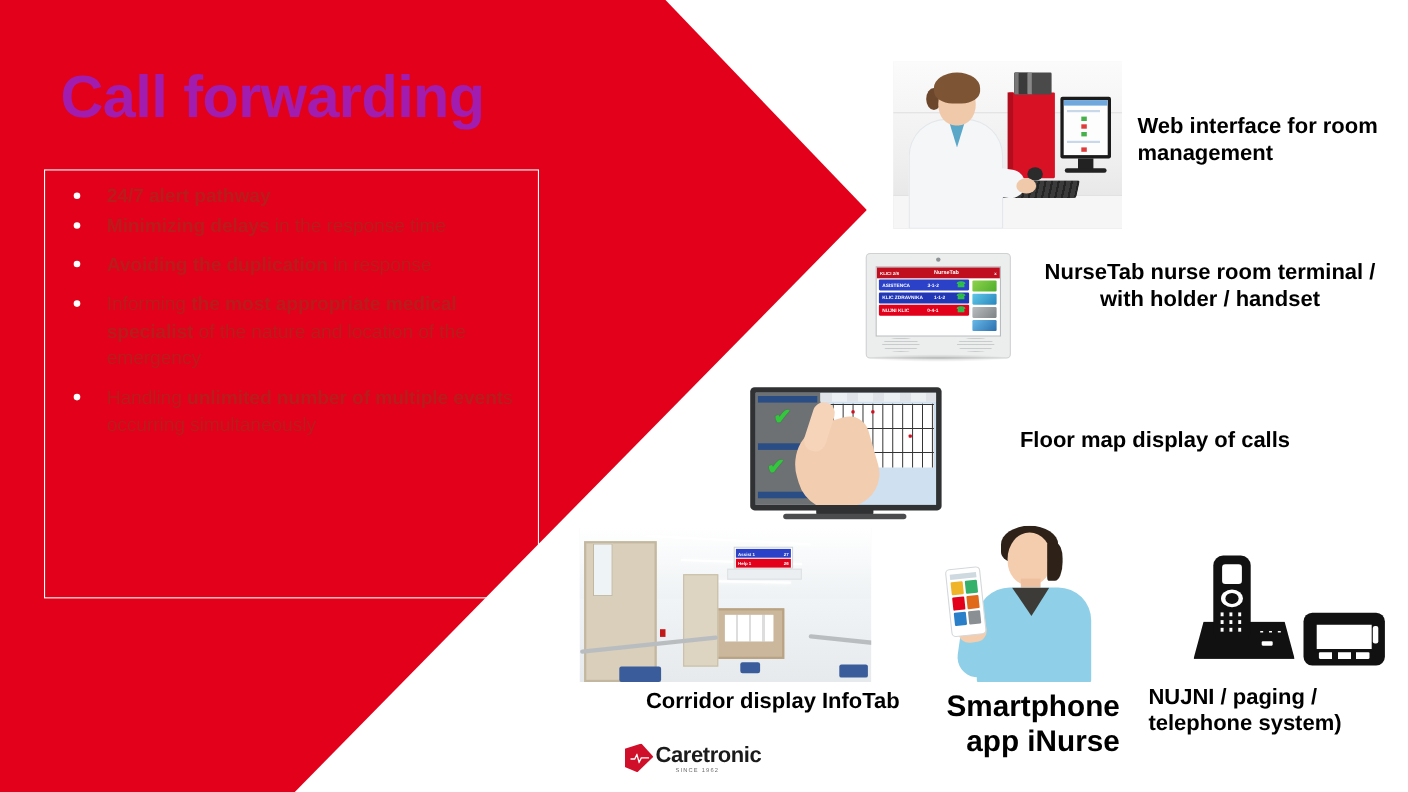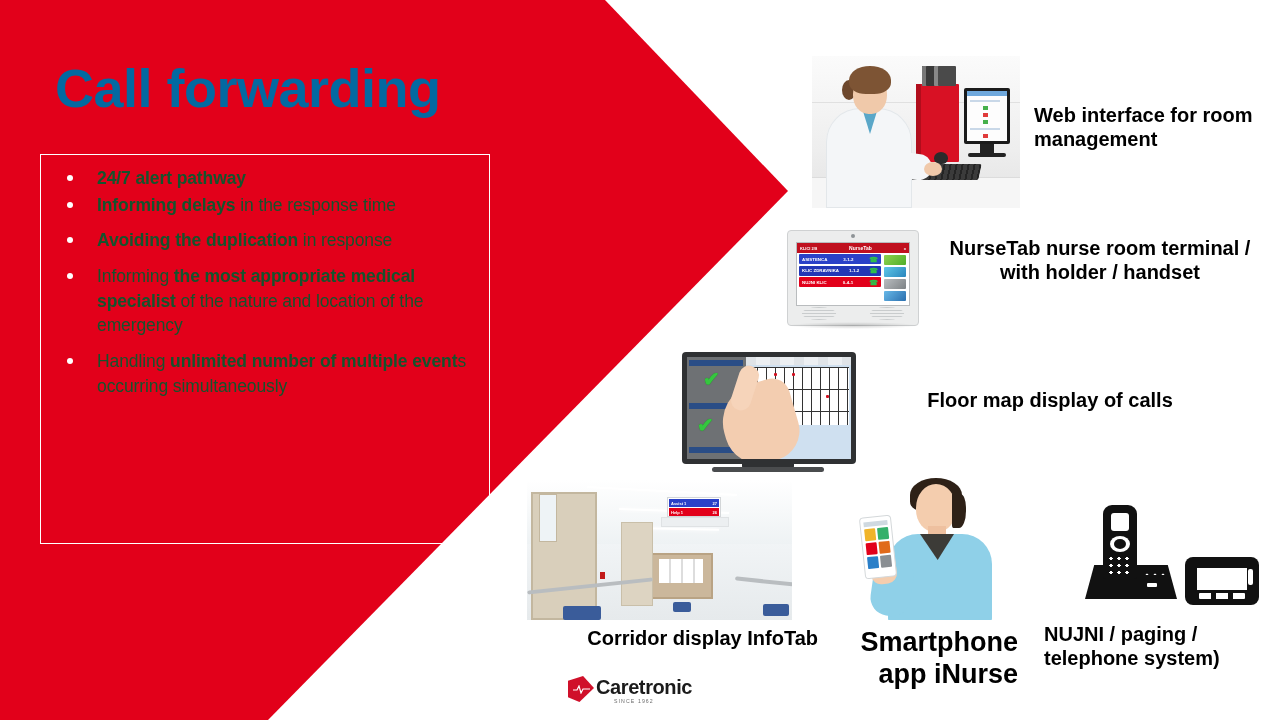--- a/index.html
+++ b/index.html
@@ -16,38 +16,38 @@
   .red-shape{
     position:absolute;left:0;top:0;width:800px;height:720px;
     background:#E2001A;
     clip-path:polygon(0 0, 605px 0, 788px 191px, 268px 720px, 0 720px);
     -webkit-clip-path:polygon(0 0, 605px 0, 788px 191px, 268px 720px, 0 720px);
   }
 
   
   .title{
     position:absolute;left:55px;top:60px;
-    color:#0369a1;
+    color:#a21caf;
     font-size:54px;font-weight:bold;letter-spacing:-0.5px;
     line-height:1.05;
     white-space:nowrap;
   }
 
   
   .bullet-box{
     position:absolute;left:40px;top:154px;
     width:450px;height:390px;
     border:1.5px solid #ffffff;
     box-sizing:border-box;
   }
   .bullets{
     position:absolute;left:55px;top:166px;
     width:440px;
     margin:0;padding:0;list-style:none;
-    color:#14532d;
+    color:#b91c1c;
   }
   .bullets li{
     position:relative;
     padding-left:42px;
     font-size:17.5px;
     line-height:1.41;
     margin-bottom:2px;
     letter-spacing:-0.1px;
   }
   .bullets li .dot{
@@ -220,21 +220,21 @@
   <div class="title">Call forwarding</div>
 
   <div class="bullet-box"></div>
   <ul class="bullets">
     <li>
       <span class="dot"></span>
       <b>24/7 alert pathway</b><span></span>
     </li>
     <li>
       <span class="dot"></span>
-      <b>Informing delays</b><span> in the response time</span>
+      <b>Minimizing delays</b><span> in the response time</span>
     </li>
     <li class="sp-top">
       <span class="dot"></span>
       <b>Avoiding the duplication</b><span> in response</span>
     </li>
     <li class="sp-top">
       <span class="dot"></span>
       <span>Informing </span><b>the most appropriate medical specialist</b><span> of the nature and location of the emergency</span>
     </li>
     <li class="sp-top">

